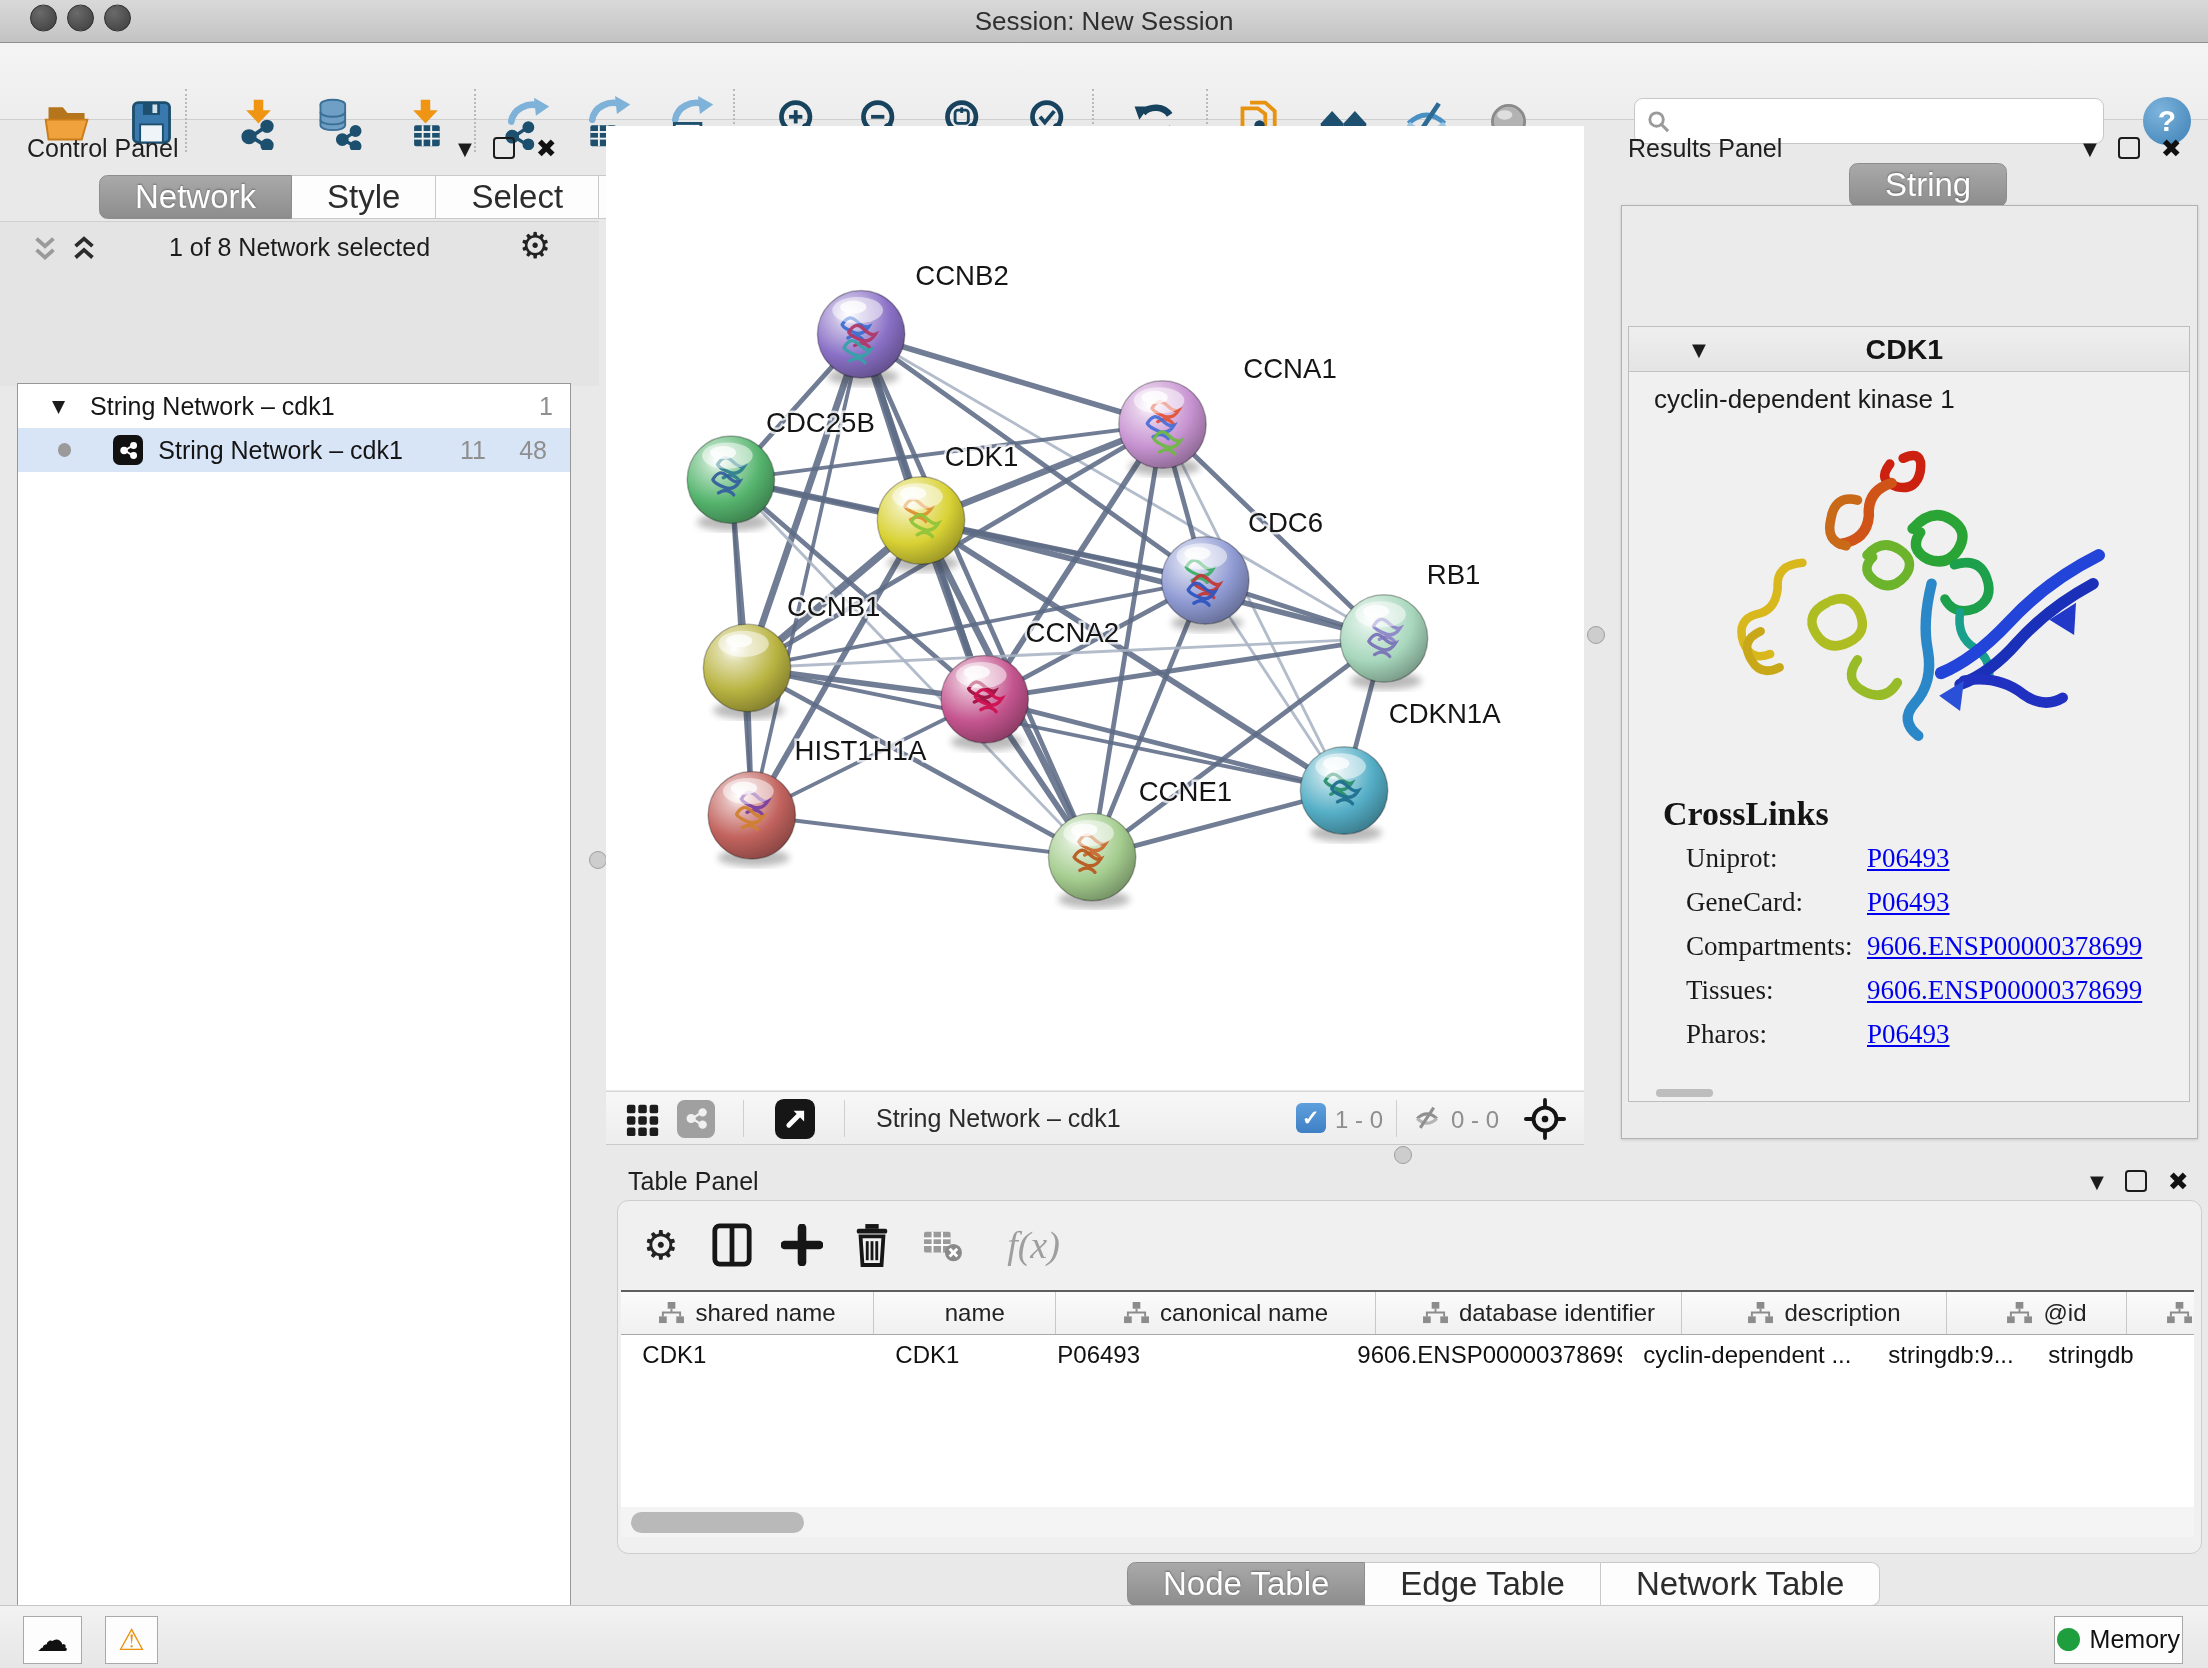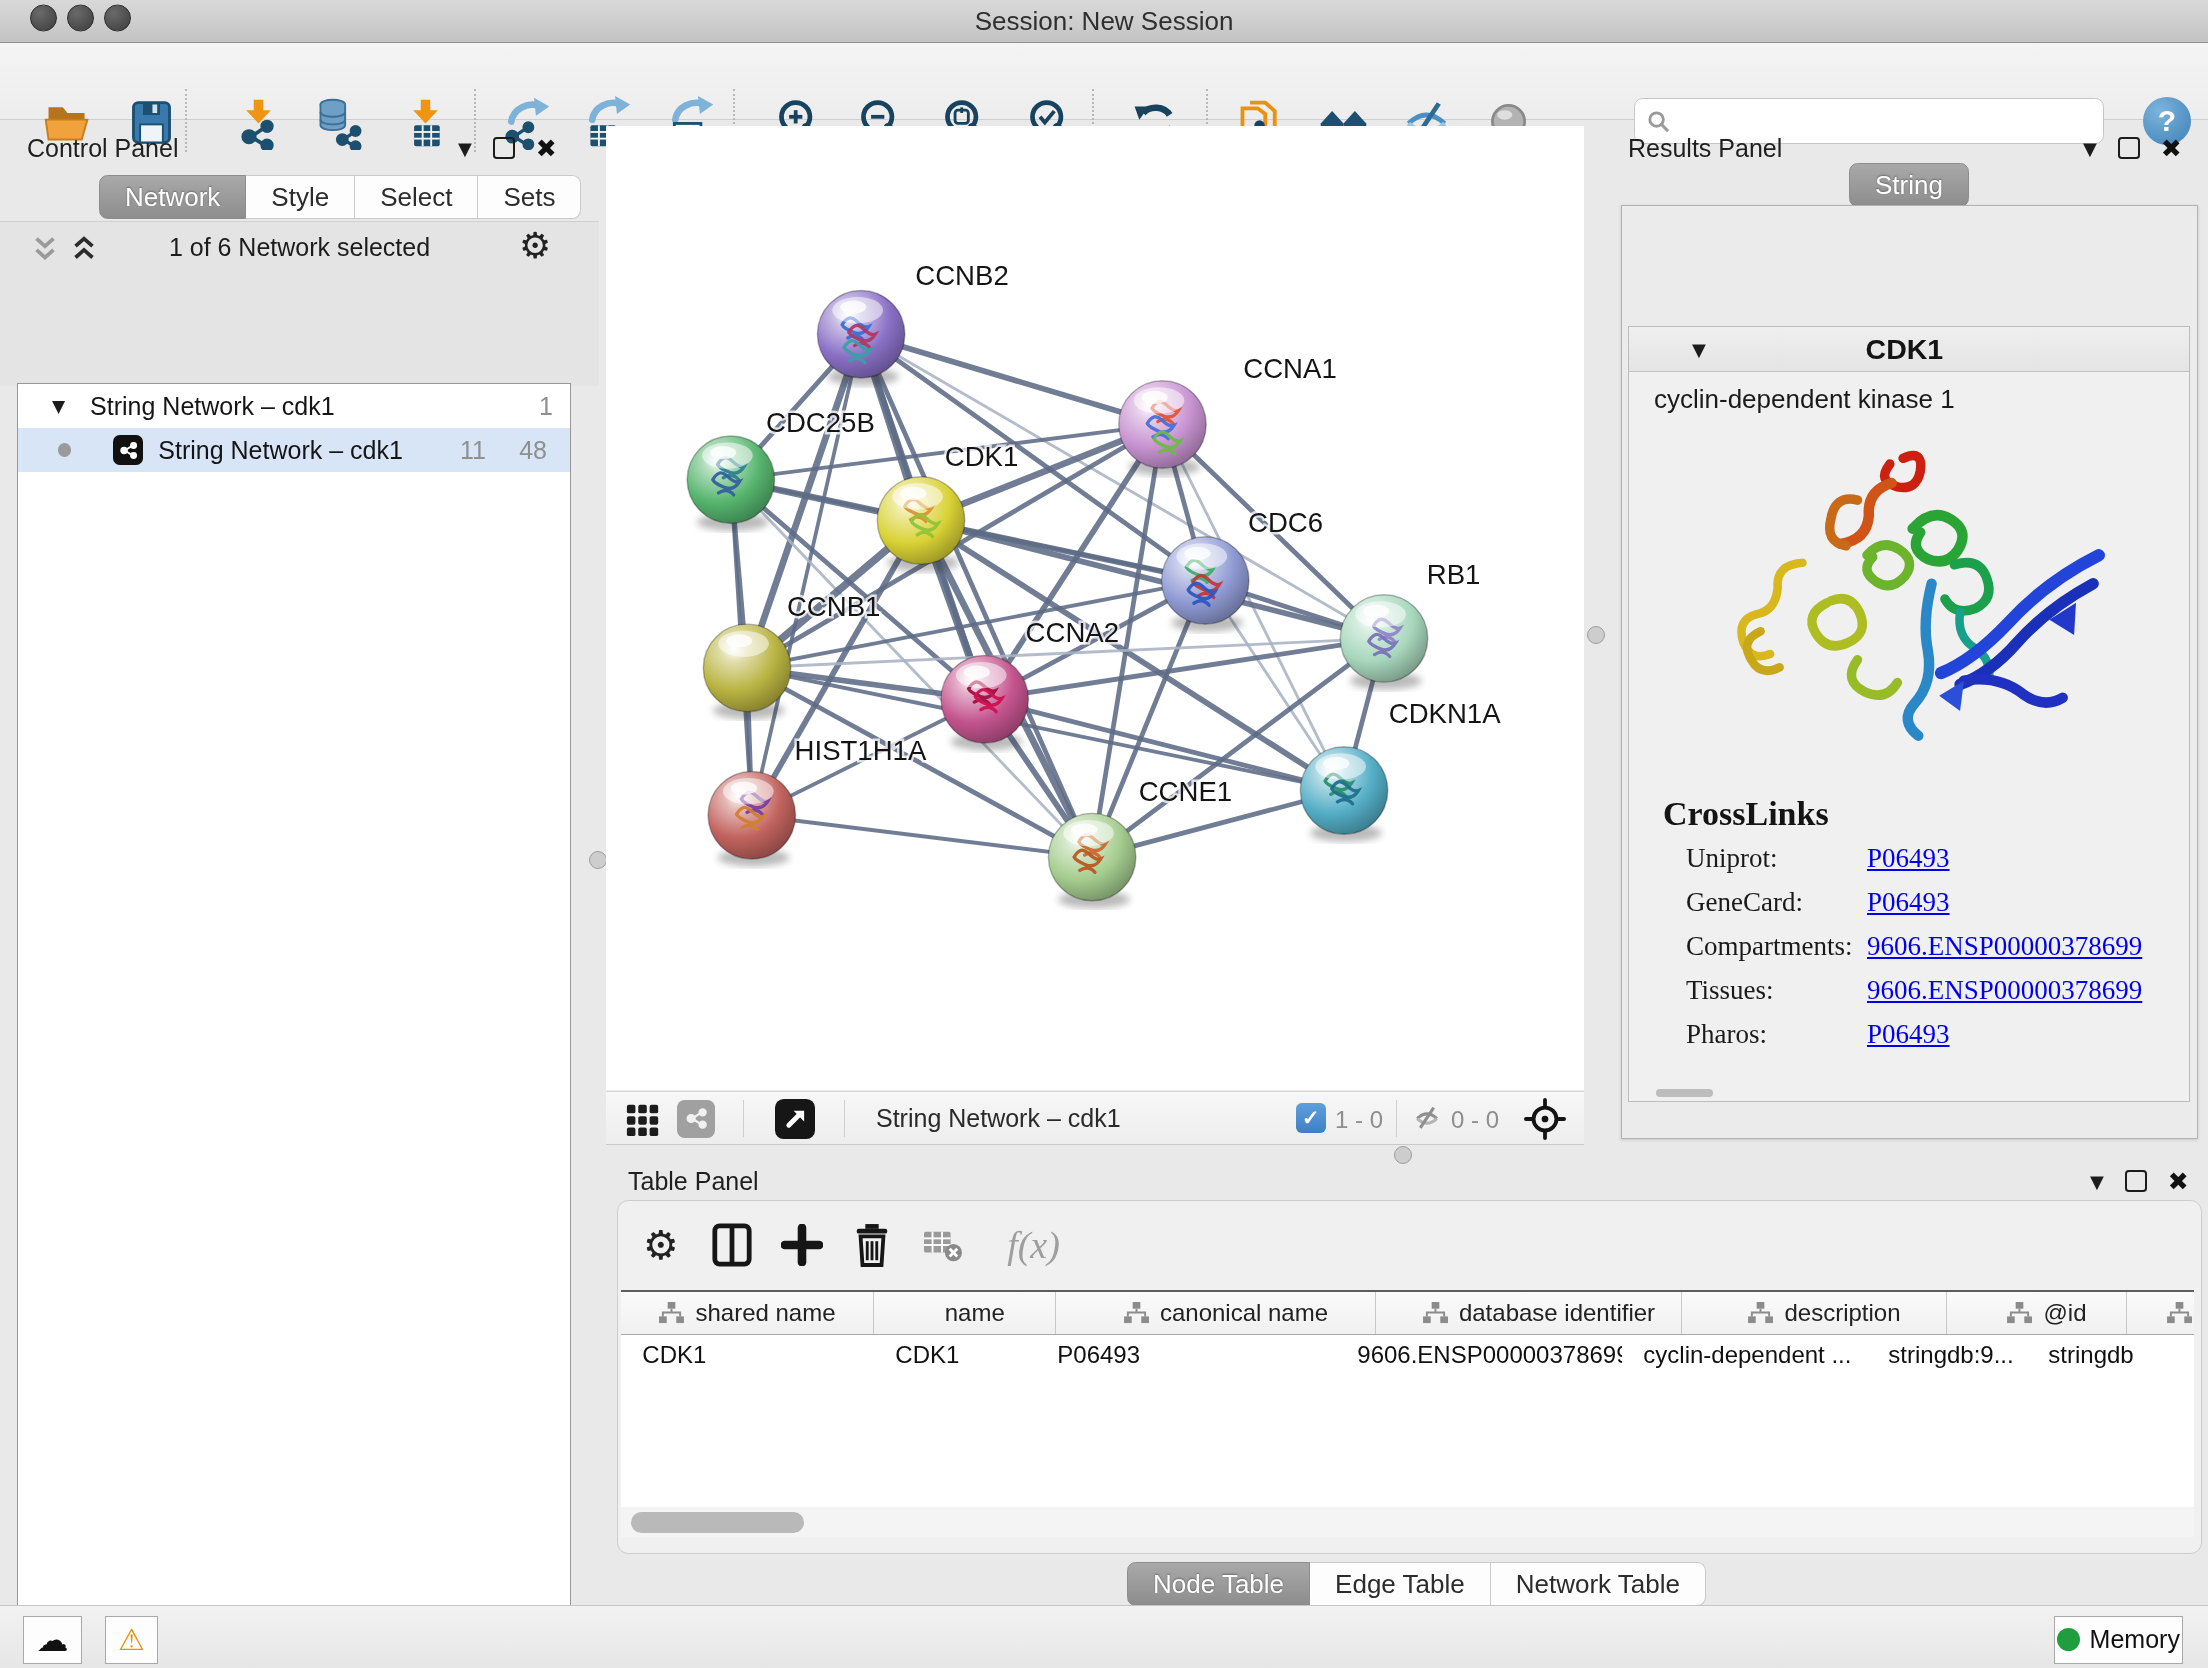--- a/index.html
+++ b/index.html
@@ -26,21 +26,21 @@
     display:flex;align-items:center;justify-content:center;}
   
   .phdr-title{font-size:25px;color:#1f1f1f;}
   .phdr-ctrl{display:flex;align-items:center;gap:21px;}
   .glyph{font-family:"DejaVu Sans",sans-serif;}
   .maxbox{display:inline-block;width:18px;height:18px;border:2.9px solid #1c1c1c;border-radius:3.8px;}
   .closex{font-size:25px;color:#111;font-weight:bold;}
   .carat{font-size:18px;color:#1c1c1c;}
   
   .seg{display:flex;}
-  .seg .tab{height:42px;line-height:42px;padding:0 25px;font-size:26px;color:#2c2c2c;background:#fdfdfd;
+  .seg .tab{height:42px;line-height:42px;padding:0 35px;font-size:33px;color:#2c2c2c;background:#fdfdfd;
     border:1px solid #c9c9c9;border-left:none;}
   .seg .tab:first-child{border-left:1px solid #c9c9c9;border-radius:8.6px 0 0 8.6px;}
   .seg .tab:last-child{border-radius:0 8.6px 8.6px 0;}
   .seg .tab.active{background:linear-gradient(#a9a9a9,#8d8d8d);color:#fff;text-shadow:0 -1px 1.9px rgba(0,0,0,.35);
     border-color:#8d8d8d;}
   .wbtn{background:linear-gradient(#ffffff,#f2f2f2);border:1px solid #c2c2c2;border-radius:9.5px;
     font-size:26px;color:#1d1d1d;display:flex;align-items:center;justify-content:center;box-shadow:0 1px 1.9px rgba(0,0,0,.12);}
   
   .treebox{position:absolute;left:17px;top:257px;width:552px;height:1317px;background:#fff;border:1px solid #979797;}
   .trow{position:relative;height:44px;display:flex;align-items:center;font-size:25px;color:#151515;}
@@ -300,21 +300,21 @@
         </svg>
     </div>
     <div class="abs" style="left:68px;top:107px;">
       <svg width="32" height="32" viewBox="0 0 34 34">
           <g fill="none" stroke="#2b2b2b" stroke-width="4">
             <polyline points="8,14 17,6 26,14"></polyline>
             <polyline points="8,26 17,18 26,26"></polyline>
           </g>
         </svg>
     </div>
-    <div class="abs" style="left:0;top:107px;width:599px;text-align:center;font-size:25px;color:#1c1c1c;">1 of 6 Network selected</div>
+    <div class="abs" style="left:0;top:107px;width:599px;text-align:center;font-size:25px;color:#1c1c1c;">1 of 8 Network selected</div>
     <div class="abs glyph" style="left:519px;top:99px;font-size:36px;color:#222;">⚙</div>
 
     <div class="treebox">
       <div class="trow">
         <span class="glyph" style="margin-left:34px;font-size:17px;color:#1c1c1c;">▼</span>
         <span style="margin-left:25px;">String Network – cdk1</span>
         <span class="tnum" style="position:absolute;right:17px;">1</span>
       </div>
       <div class="trow sel">
         <span style="margin-left:40px;width:13.3px;height:13.3px;border-radius:50%;background:#9a9a9a;display:inline-block;"></span>

